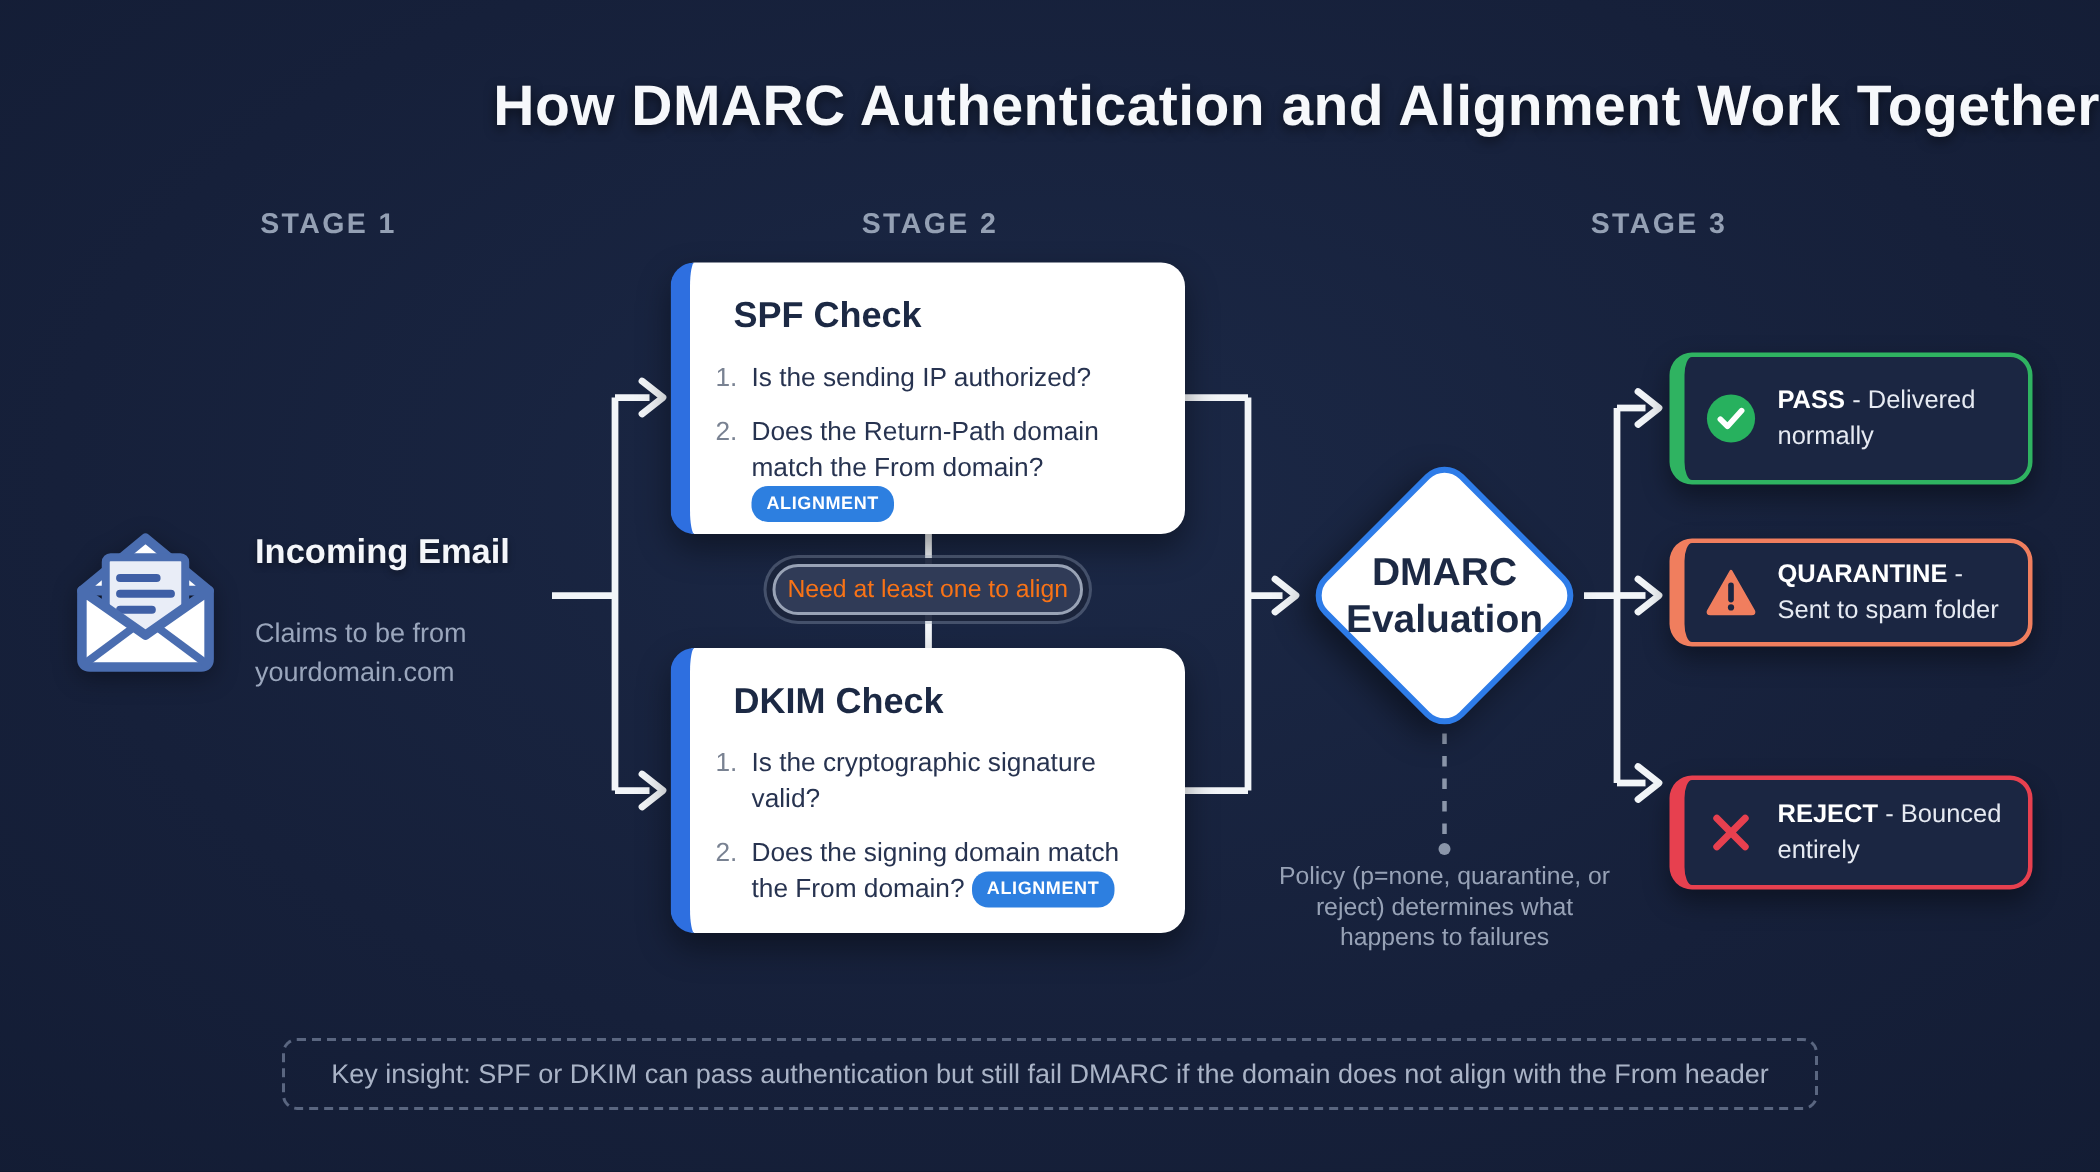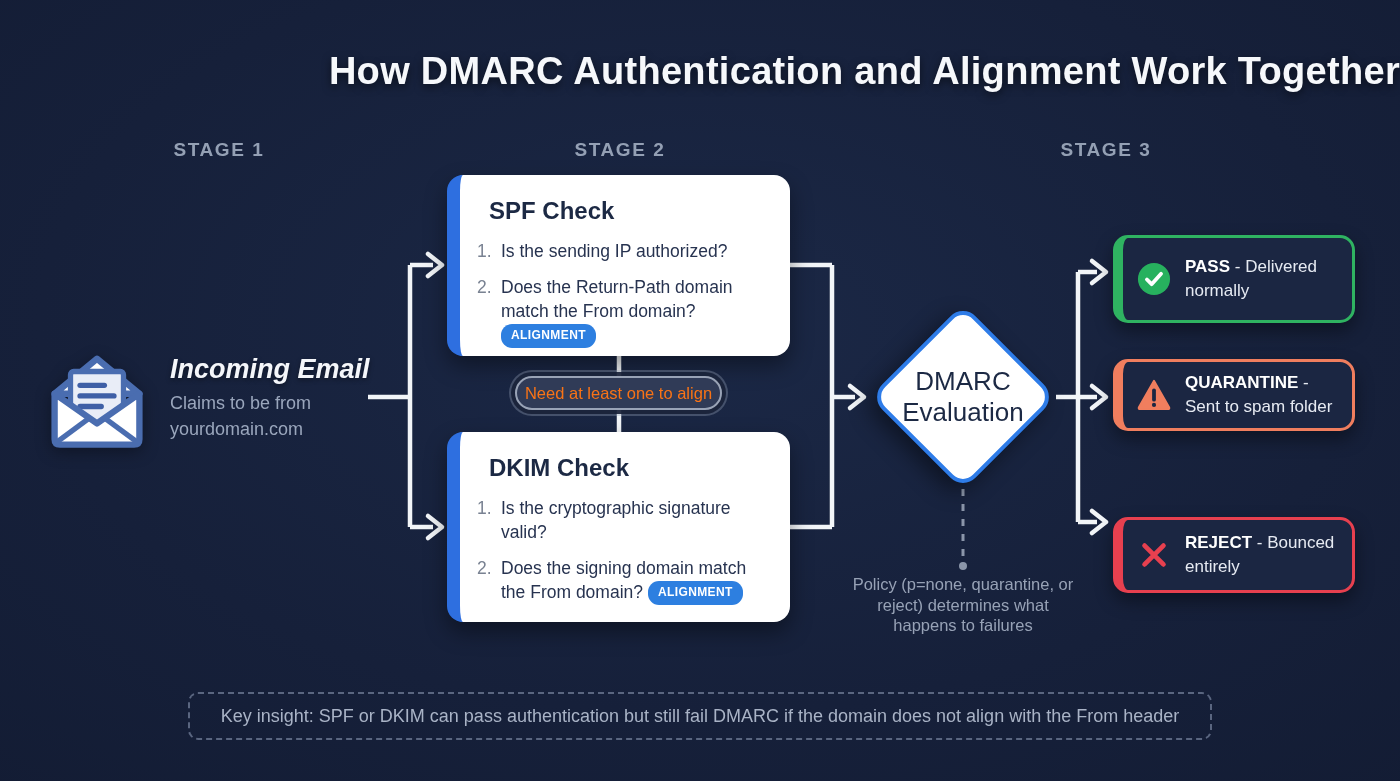--- a/index.html
+++ b/index.html
@@ -18,21 +18,21 @@
     position:absolute;top:139px;font-size:19px;font-weight:600;
     color:#94a0b4;letter-spacing:1.6px;transform:translateX(-50%);
   }
   .stage-1{left:219px}.stage-2{left:620px}.stage-3{left:1106px}
   
   svg.connectors{position:absolute;left:0;top:0;z-index:1;}
   
   .incoming{position:absolute;left:44px;top:344px;z-index:2;display:flex;}
   .envelope{width:106px;height:108px;filter:drop-shadow(0 4px 8px rgba(0,0,0,.35));}
   .inc-text{margin-left:20px;padding-top:10px;}
-  .inc-title{font-size:27px;font-weight:700;color:#f4f6fa;margin-bottom:5px;text-shadow:0 2px 5px rgba(0,0,0,.4);font-style:italic;}
+  .inc-title{font-size:23px;font-weight:700;color:#f4f6fa;margin-bottom:28px;text-shadow:0 2px 5px rgba(0,0,0,.4);}
   .inc-sub{font-size:18px;line-height:1.45;color:#9aa6bc;width:170px;}
   
   .card{
     position:absolute;left:447px;width:343px;background:#ffffff;
     border-left:13px solid #2e6fe0;border-radius:16px;z-index:2;
     box-shadow:0 10px 22px rgba(0,0,0,.4);
     padding:22px 24px 20px 17px;box-sizing:border-box;
   }
   .card-spf{top:175px;height:181px;}
   .card-dkim{top:432px;height:190px;}
@@ -54,21 +54,21 @@
   }
   
   .diamond{
     position:absolute;left:897px;top:331px;width:132px;height:132px;
     background:#ffffff;border:4px solid #2e7ce8;border-radius:18px;
     transform:rotate(45deg);z-index:2;box-shadow:0 10px 22px rgba(0,0,0,.45);
     box-sizing:border-box;
   }
   .diamond-label{
     position:absolute;left:883px;top:366px;width:160px;z-index:3;text-align:center;
-    font-size:26px;font-weight:400;color:#1c2944;line-height:1.18;
+    font-size:26px;font-weight:700;color:#1c2944;line-height:1.18;
   }
   .policy-note{
     position:absolute;left:848px;top:574px;width:230px;z-index:2;text-align:center;
     font-size:16.5px;line-height:1.25;color:#97a2b6;
   }
   
   .outcome{
     position:absolute;left:1113px;width:242px;border-radius:15px;z-index:2;
     background:#1b2642;display:flex;align-items:center;box-sizing:border-box;
     box-shadow:0 8px 18px rgba(0,0,0,.4);

